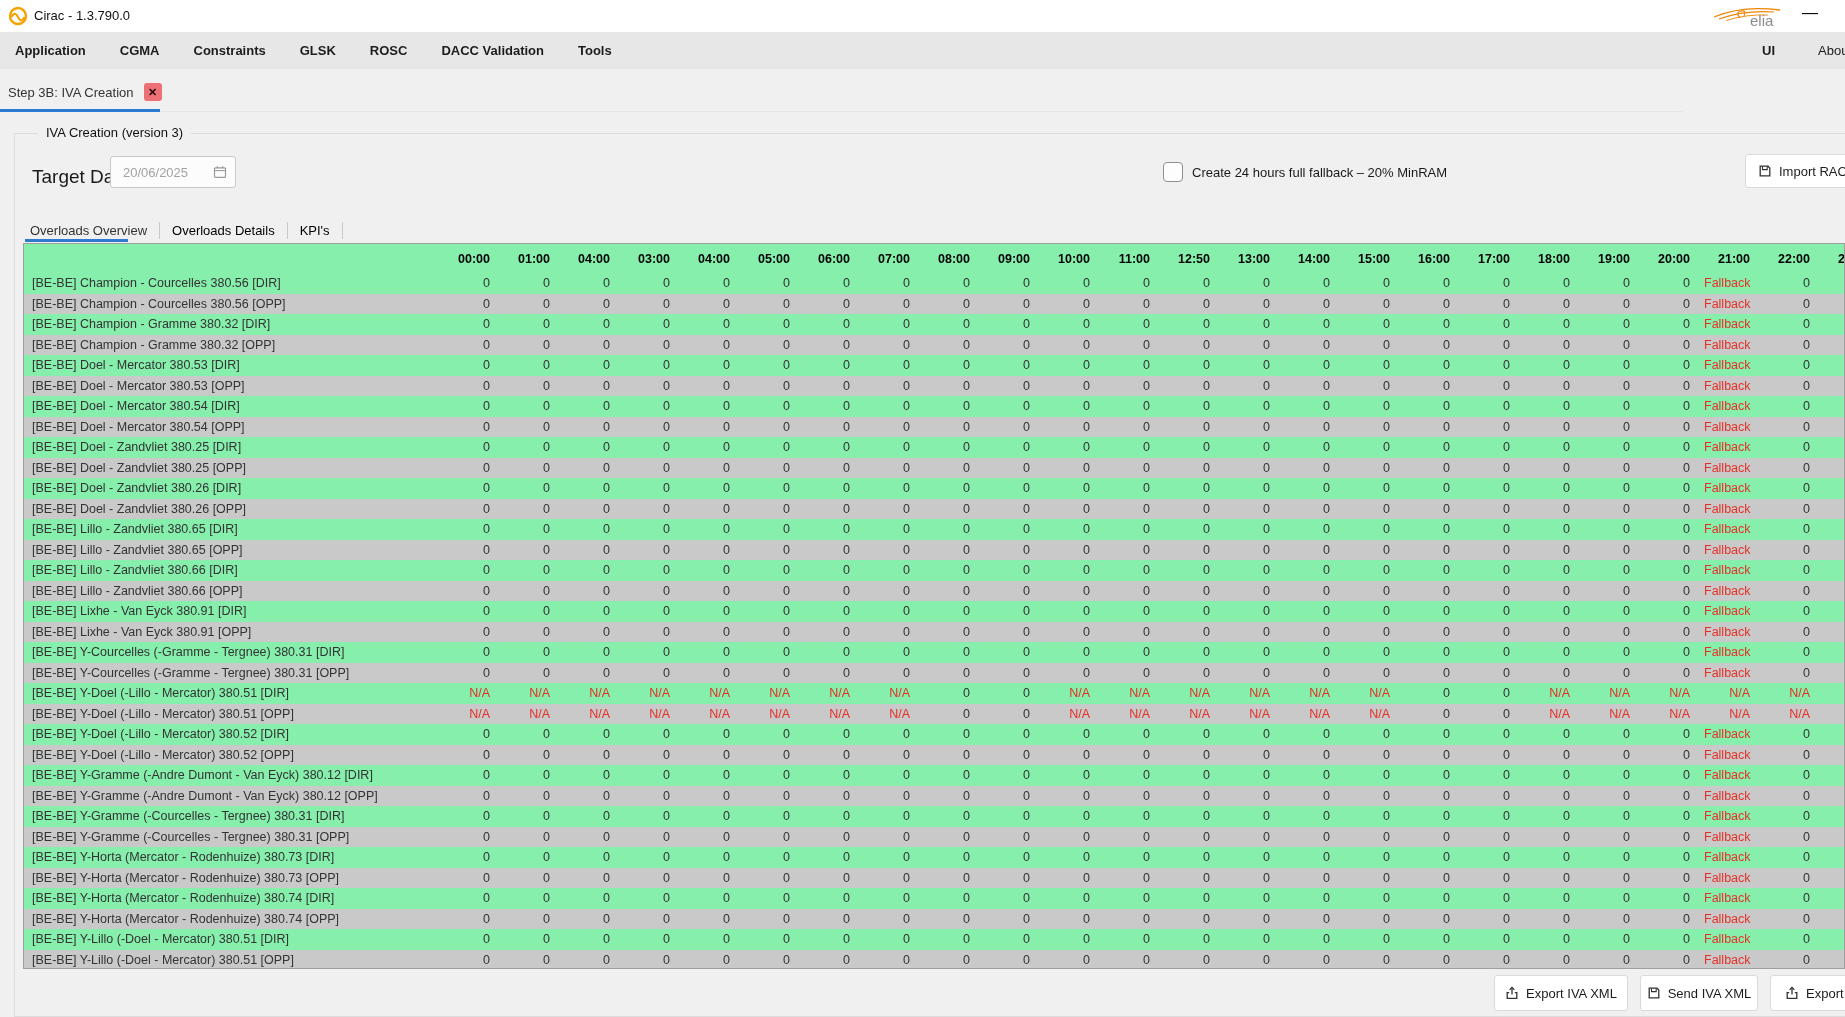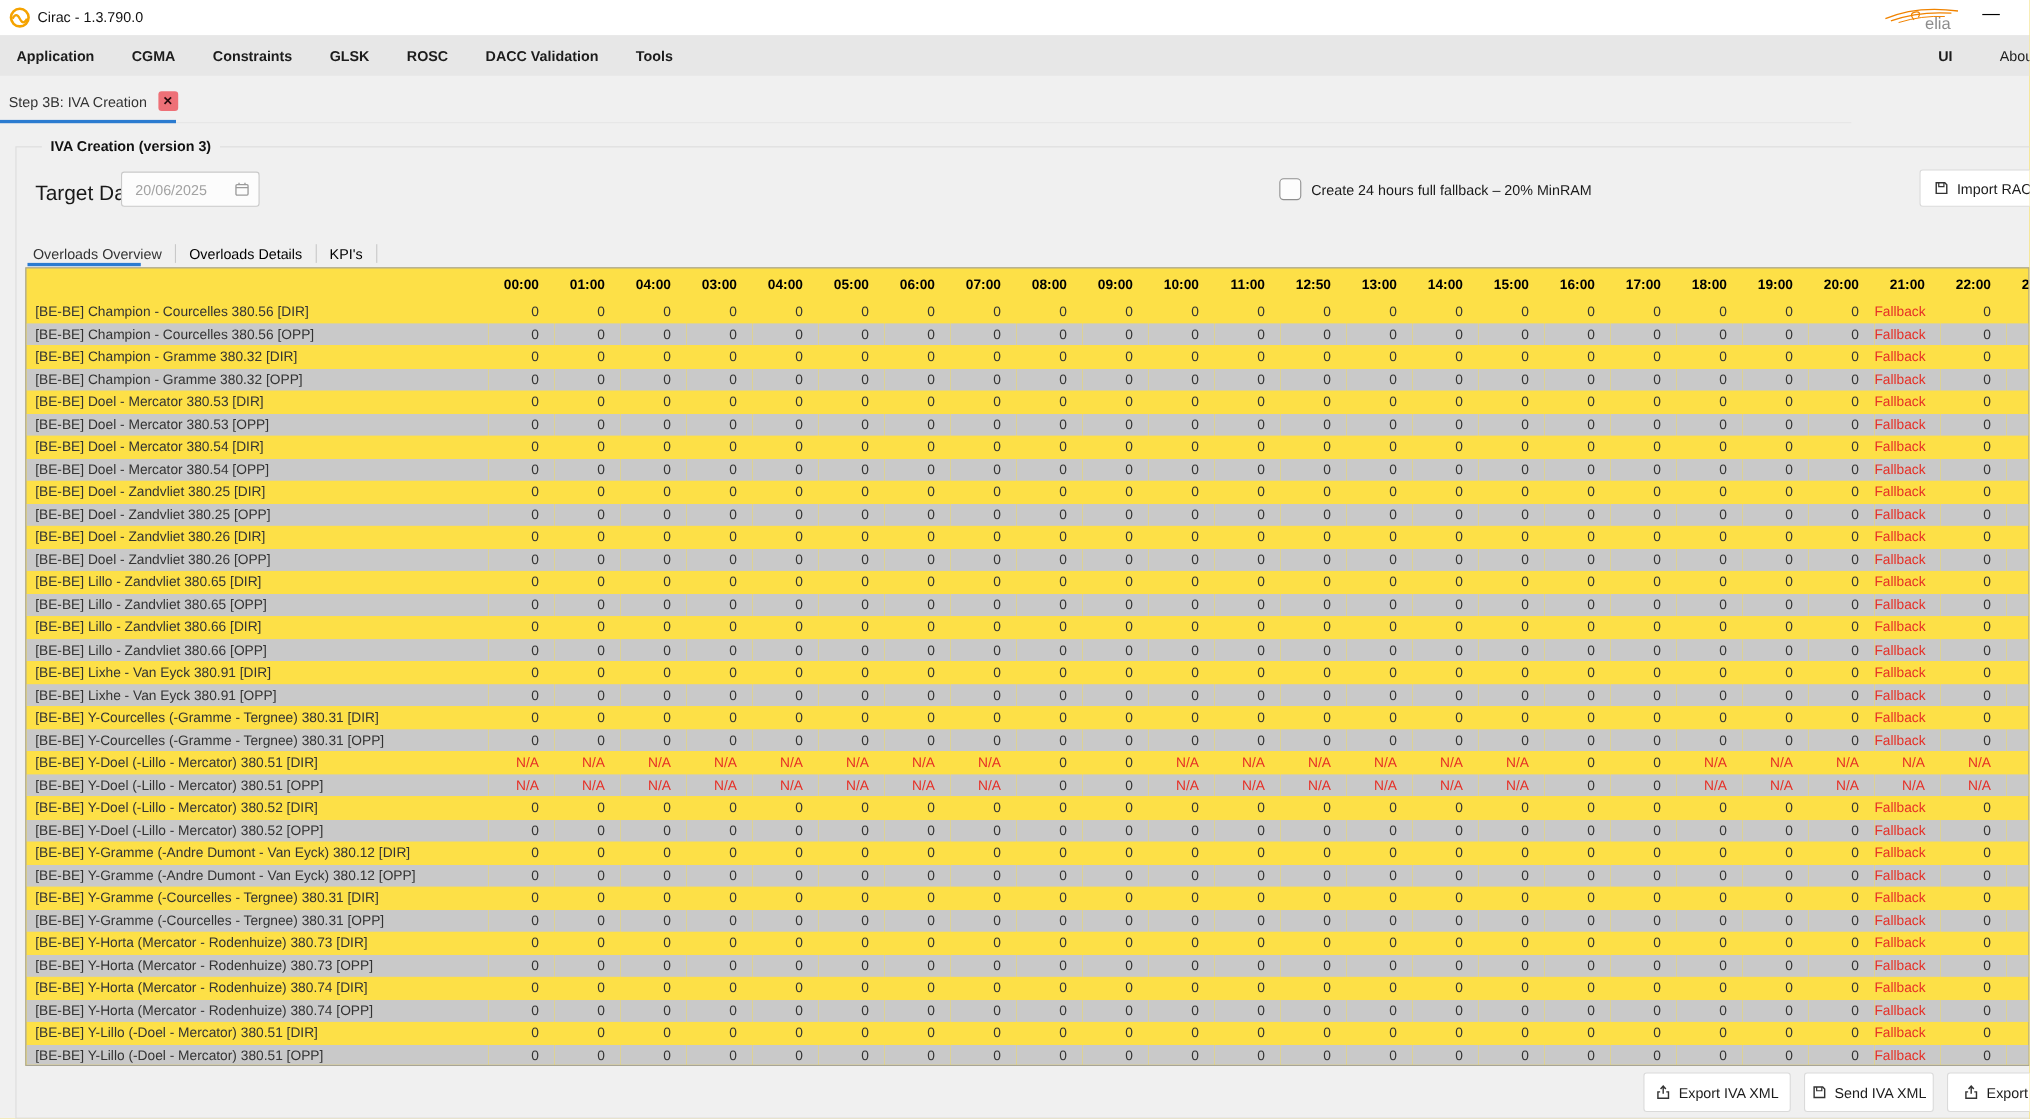--- a/index.html
+++ b/index.html
@@ -29,21 +29,21 @@
               border-bottom:1px solid #e6e6e6; }
   .doc-tab { position:absolute; left:0; top:6px; height:34px; display:flex; align-items:center;
              padding-left:8px; font-size:13px; color:#333; }
   .tab-close { width:18px; height:18px; margin-left:10px; background:#ee7077; border-radius:3px;
                color:#25090c; font-size:11px; font-weight:bold; text-align:center; line-height:18px; }
   .tab-underline { position:absolute; left:0; top:40px; width:160px; height:3px; background:#2b7bd0; }
   
   .groupbox { position:absolute; left:14px; top:133px; width:1860px; height:884px;
               border:1px solid #dcdcdc; }
   .group-legend { position:absolute; left:38px; top:125px; padding:0 8px; background:#f0f0f0;
-                  font-size:13px; font-weight:bold; color:#111; }
+                  font-size:13px; font-weight:normal; color:#111; }
   
   .td-label { position:absolute; left:32px; top:166px; font-size:19px; color:#1a1a1a; }
   .date-input { position:absolute; left:110px; top:156px; width:126px; height:32px; background:#fcfcfc;
                 border:1px solid #c9c9c9; border-radius:3px; display:flex; align-items:center;
                 padding:0 8px 0 12px; }
   .date-value { font-size:13px; color:#a2a2a2; flex:1; }
   .cb-box { position:absolute; left:1163px; top:162px; width:20px; height:20px; background:#fdfdfd;
             border:1px solid #8f8f8f; border-radius:4px; }
   .cb-label { position:absolute; left:1192px; top:165px; font-size:13px; color:#1a1a1a; }
   .btn { background:#ffffff; border:1px solid #dadada; border-radius:3px; font-size:13px; color:#1c1c1c;
@@ -53,21 +53,21 @@
   
   .subtabs { position:absolute; left:28px; top:219px; height:22px; display:flex; align-items:center; }
   .subtab { font-size:13px; padding:0 12px; }
   .subtab:first-child { padding-left:2px; }
   .subtab.active { color:#333; }
   .subtab.inactive { color:#000000; }
   .subtab-sep { width:1px; height:17px; background:#c9c9c9; }
   .subtab-underline { position:absolute; left:25px; top:239px; width:103px; height:3px; background:#2b7bd0; }
   
   .table-wrap { position:absolute; left:23px; top:243px; width:1822px; height:726px; overflow:hidden;
-                background:#fde047; border:1px solid #9f9f9f; }
+                background:#86efac; border:1px solid #9f9f9f; }
   #grid { border-collapse:collapse; table-layout:fixed; width:1860px; font-size:12.5px; color:#333; }
   #grid thead tr { height:29px; }
   #grid th { font-weight:bold; color:#000; text-align:right; padding:0 14px 0 0; white-space:nowrap; }
   #grid tbody tr { height:20.5px; }
   #grid tbody tr:nth-child(even) { background:#c9c9c9; }
   #grid td { padding:0 14px 0 0; text-align:right; white-space:nowrap; overflow:hidden; }
   #grid td.label-col { text-align:left; padding:0 0 0 8px; }
   #grid .red { color:#e63027; }
   
   .footer-btn { position:absolute; top:975px; height:36px; }

